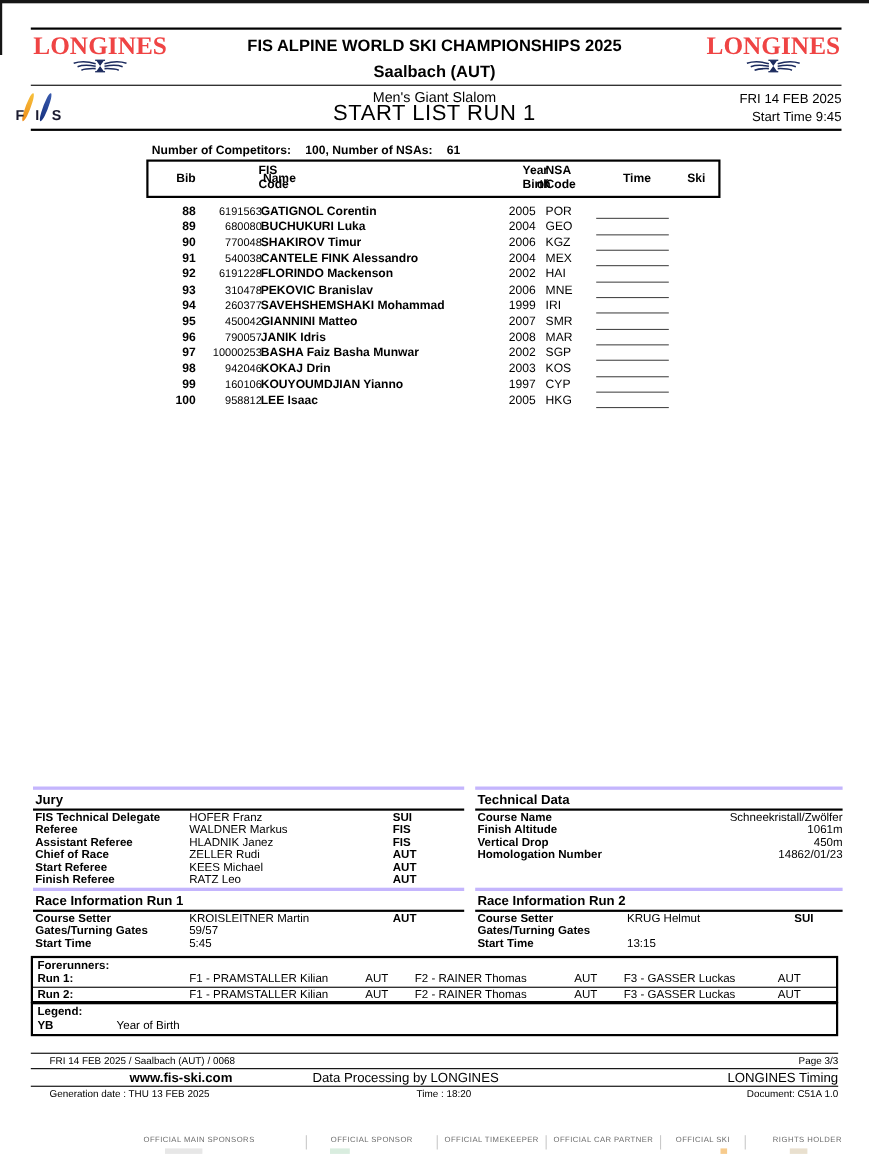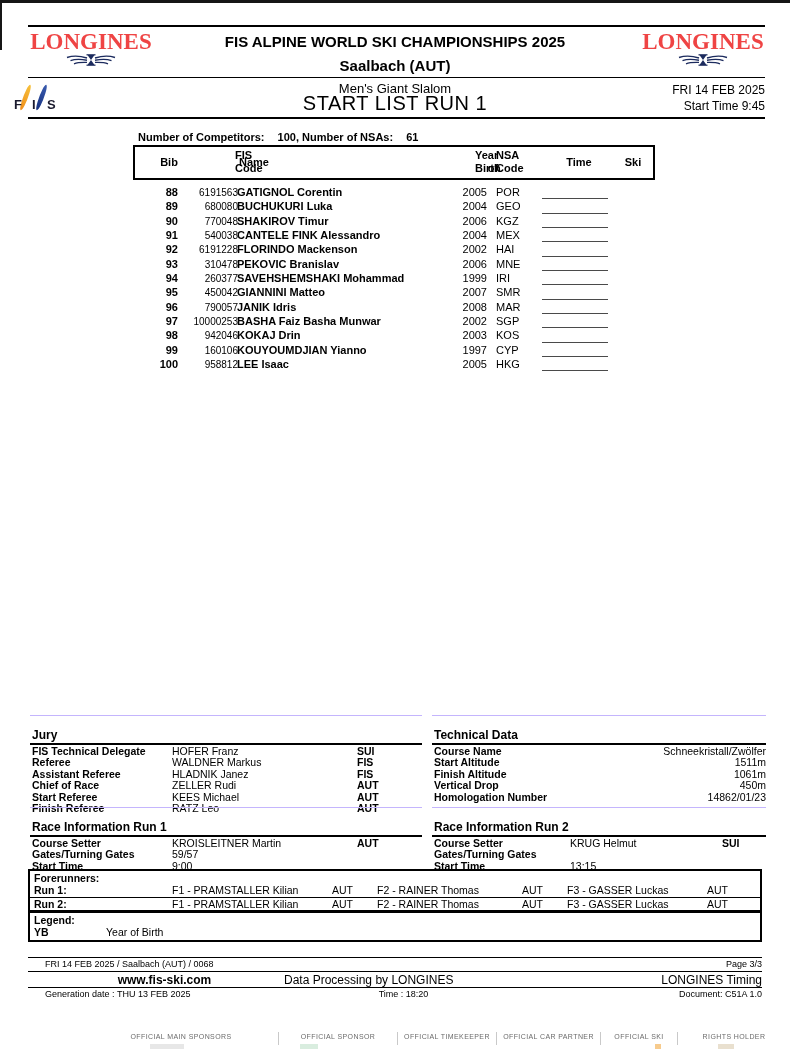--- a/index.html
+++ b/index.html
@@ -68,22 +68,22 @@
   .c-bib  { position:absolute; left:4px;  width:41px; text-align:right; font-weight:bold; }
   .c-fis  { position:absolute; left:47px; width:58px; text-align:right; font-size:10px; top:1px; }
   .c-name { position:absolute; left:104px; font-weight:bold; white-space:nowrap; }
   .c-yob  { position:absolute; left:290px; width:64px; text-align:right; }
   .c-nsa  { position:absolute; left:363px; }
   .c-time-line { position:absolute; left:409px; width:66px; bottom:1px; height:0; border-bottom:1px solid #4a4a4a; }
 
   
   .section { position:absolute; font-size:10.5px; }
   .sec-head {
-    border-top:1px solid #c4b5fd; border-bottom:2px solid #000;
-    font-weight:bold; font-size:12px; padding:13px 0 1px 2px; line-height:13px;
+    border-top:3px solid #c4b5fd; border-bottom:2px solid #000;
+    font-weight:bold; font-size:12px; padding:3px 0 1px 2px; line-height:13px;
   }
   .sec-body { padding-top:1px; }
   .sec-row { display:flex; line-height:11.4px; padding-left:2px; }
   .sec-row .lbl { font-weight:bold; }
   .sec-row .nat { font-weight:bold; }
 
   #jury { left:30px; top:715px; width:392px; }
   #jury .lbl { width:140px; }
   #jury .val { width:185px; }
 
@@ -363,24 +363,20 @@
 </div>
 
 <div class="section" id="technical">
   <div class="sec-head">Technical Data</div>
   <div class="sec-body">
     <div class="sec-row">
       <span class="lbl">Course Name</span>
       <span class="val">Schneekristall/Zwölfer</span>
     </div>
     <div class="sec-row">
-      <span class="lbl">Start Altitude</span>
-      <span class="val">1511m</span>
-    </div>
-    <div class="sec-row">
       <span class="lbl">Finish Altitude</span>
       <span class="val">1061m</span>
     </div>
     <div class="sec-row">
       <span class="lbl">Vertical Drop</span>
       <span class="val">450m</span>
     </div>
     <div class="sec-row">
       <span class="lbl">Homologation Number</span>
       <span class="val">14862/01/23</span>
@@ -396,21 +392,21 @@
       <span class="val">KROISLEITNER Martin</span>
       <span class="nat">AUT</span>
     </div>
     <div class="sec-row">
       <span class="lbl">Gates/Turning Gates</span>
       <span class="val">59/57</span>
       <span class="nat"></span>
     </div>
     <div class="sec-row">
       <span class="lbl">Start Time</span>
-      <span class="val">9:00</span>
+      <span class="val">5:45</span>
       <span class="nat"></span>
     </div>
   </div>
 </div>
 
 <div class="section" id="race2">
   <div class="sec-head">Race Information Run 2</div>
   <div class="sec-body">
     <div class="sec-row">
       <span class="lbl">Course Setter</span>

